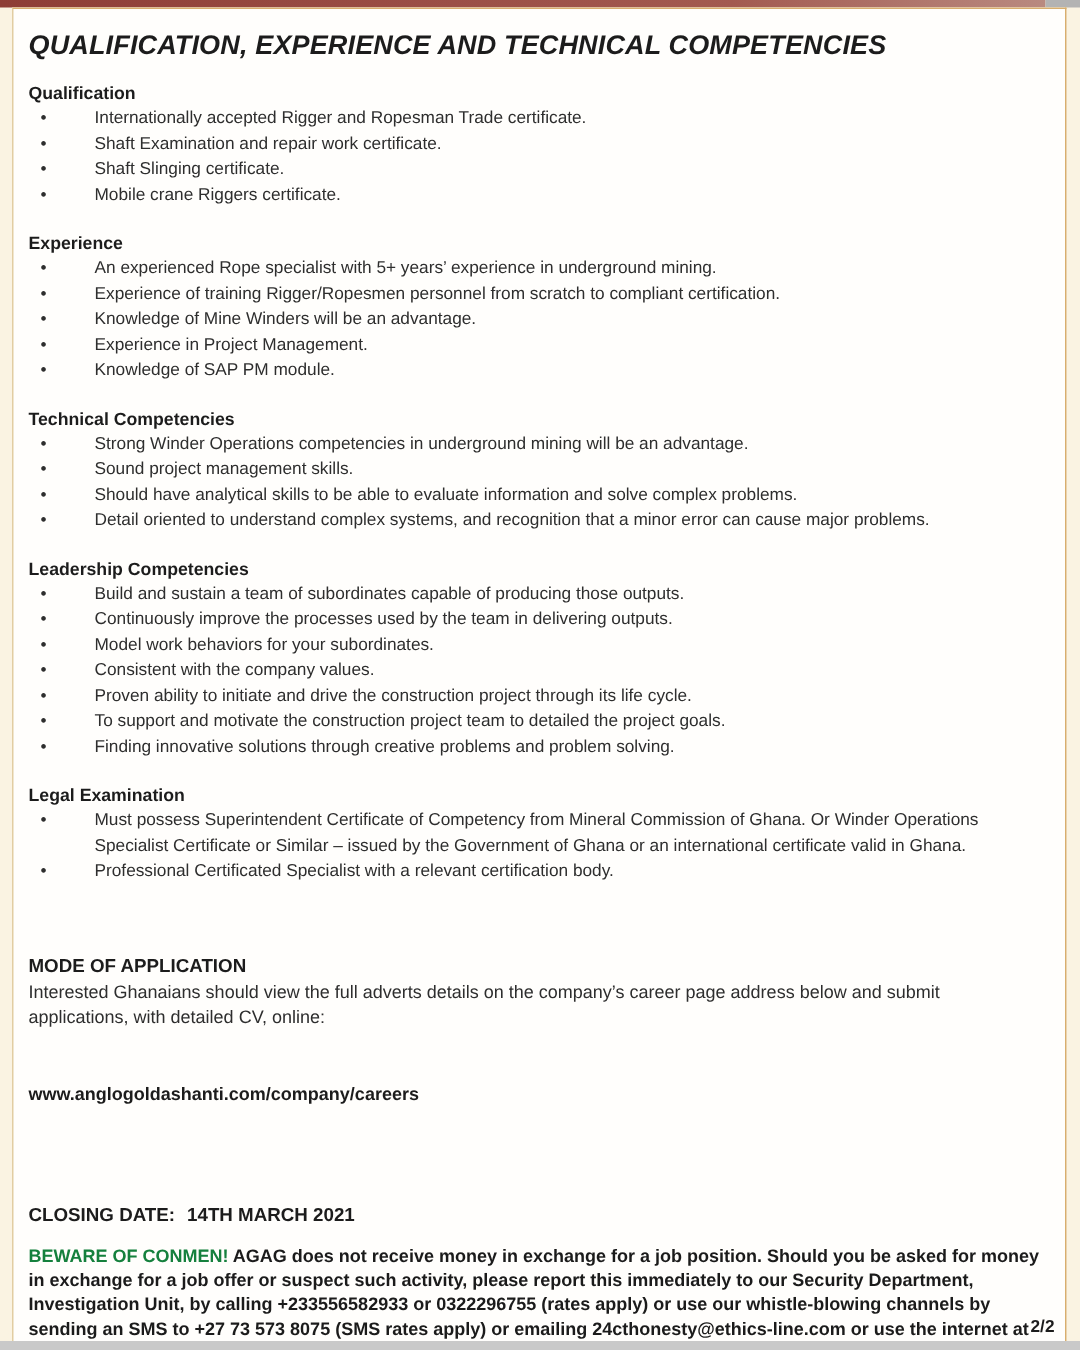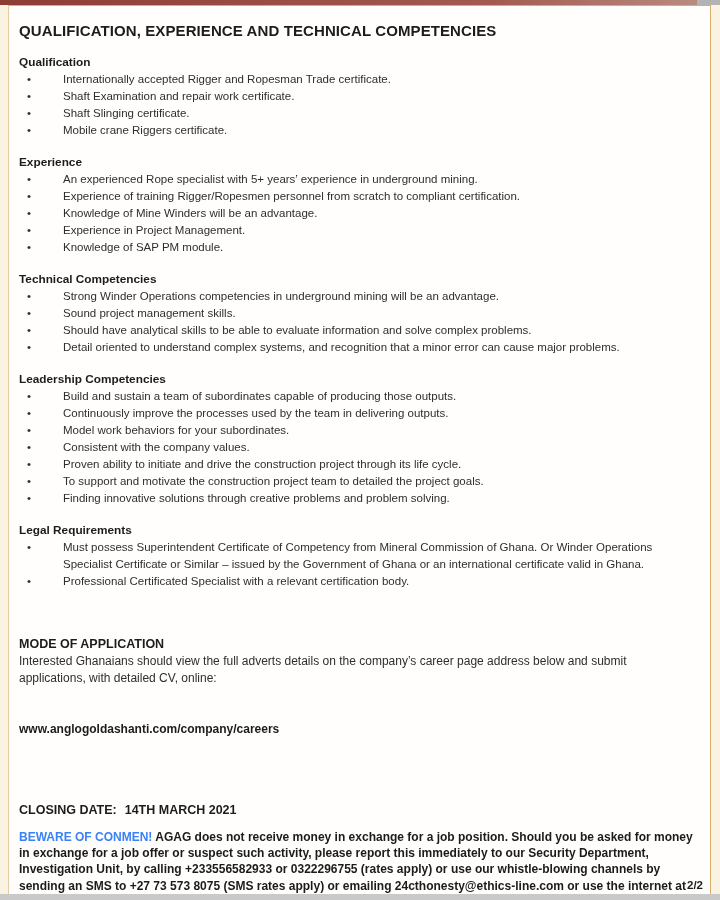--- a/index.html
+++ b/index.html
@@ -31,39 +31,39 @@
     background: #fffefc;
     border: 1px solid #d8ae6e;
     border-left-color: #e2cda2;
   }
   .content {
     position: absolute; inset: 0;
     padding: 16px 14px 0 8px;
     font-size: 11.5px; line-height: 17px; color: #2e2e2e;
   }
   .doc-title {
-    font-weight: bold; font-size: 15px;
+    font-weight: bold; font-style: italic; font-size: 18px;
     color: #1c1c1c; margin: 0 0 15px 2px; letter-spacing: 0.1px;
   }
   .section { margin-bottom: 15px; }
   .heading { font-weight: bold; font-size: 11.8px; color: #1c1c1c; margin-left: 2px; }
   .bullet { position: relative; padding-left: 46px; }
   .dot { position: absolute; left: 10px; top: 0; }
   .mode { margin-top: 46px; }
   .mode-heading { font-weight: bold; font-size: 12.5px; color: #1c1c1c; margin-left: 2px; }
   .mode-body { font-size: 12px; margin-left: 2px; max-width: 680px; }
   .site-url { margin-top: 34px; margin-left: 2px; font-weight: bold; font-size: 12px; color: #1c1c1c; }
   .closing { margin-top: 63px; margin-left: 2px; font-weight: bold; font-size: 12.5px; line-height: 18px; color: #1c1c1c; }
   .closing .val { margin-left: 8px; }
   .warning {
     margin-top: 10px; margin-left: 2px;
     font-weight: bold; font-size: 12px; line-height: 16.2px; color: #1b1b1b;
     max-width: 688px;
   }
-  .warning .alert { color: #3b82f6; }
+  .warning .alert { color: #15803d; }
   .warning .tipoffs { font-weight: normal; font-style: italic; color: #3a3a3a; }
   .warning .dot-orange { color: #d98e2f; }
   .page-number {
     position: absolute; right: 7px; bottom: 3px;
     font-weight: bold; font-size: 11.5px; color: #1c1c1c;
   }
 </style>
 </head>
 <body>
 
@@ -103,21 +103,21 @@
             <div class="heading">Leadership Competencies</div>
             <div class="bullet"><span class="dot">•</span><span>Build and sustain a team of subordinates capable of producing those outputs.</span></div>
             <div class="bullet"><span class="dot">•</span><span>Continuously improve the processes used by the team in delivering outputs.</span></div>
             <div class="bullet"><span class="dot">•</span><span>Model work behaviors for your subordinates.</span></div>
             <div class="bullet"><span class="dot">•</span><span>Consistent with the company values.</span></div>
             <div class="bullet"><span class="dot">•</span><span>Proven ability to initiate and drive the construction project through its life cycle.</span></div>
             <div class="bullet"><span class="dot">•</span><span>To support and motivate the construction project team to detailed the project goals.</span></div>
             <div class="bullet"><span class="dot">•</span><span>Finding innovative solutions through creative problems and problem solving.</span></div>
           </div>
           <div class="section">
-            <div class="heading">Legal Requirements</div>
+            <div class="heading">Legal Examination</div>
             <div class="bullet"><span class="dot">•</span><span>Must possess Superintendent Certificate of Competency from Mineral Commission of Ghana. Or Winder Operations Specialist Certificate or Similar – issued by the Government of Ghana or an international certificate valid in Ghana.</span></div>
             <div class="bullet"><span class="dot">•</span><span>Professional Certificated Specialist with a relevant certification body.</span></div>
           </div>
         </div>
 
       <div class="mode">
         <div class="mode-heading">MODE OF APPLICATION</div>
         <div class="mode-body">Interested Ghanaians should view the full adverts details on the company’s career page address below and submit applications, with detailed CV, online:</div>
         <div class="site-url">www.anglogoldashanti.com/company/careers</div>
       </div>

